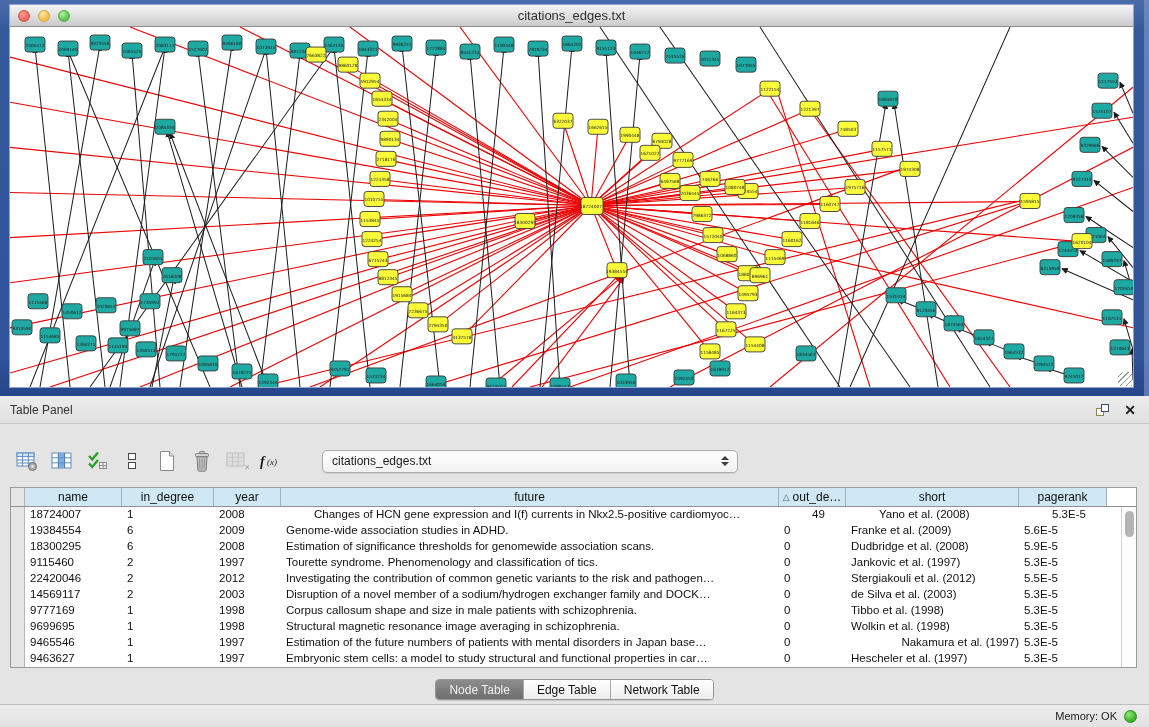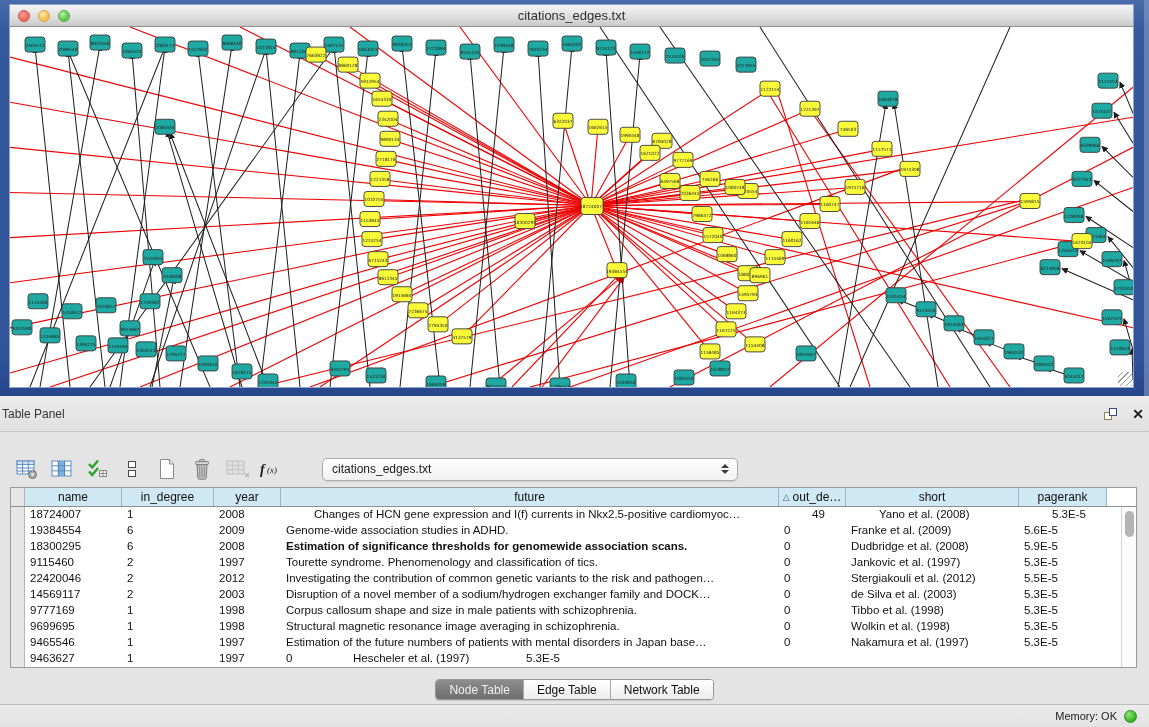--- a/index.html
+++ b/index.html
@@ -24,21 +24,21 @@
   .light.yellow { background:radial-gradient(circle at 35% 30%,#ffe9a8,#f5bf4f 60%); border:1px solid #d6a243; }
   .light.green  { background:radial-gradient(circle at 35% 30%,#b2f3a0,#61c554 60%); border:1px solid #58a942; }
   .win-title { flex:1; text-align:center; font-size:13px; color:#303030; }
   .canvas { flex:1; position:relative; background:#fff; overflow:hidden; }
   .canvas svg { width:100%; height:100%; display:block; }
   .grip { position:absolute; right:1px; bottom:1px; width:14px; height:14px;
     background:repeating-linear-gradient(135deg,transparent 0 3px,#9a9a9a 3px 4px); }
 
   
   .table-panel { position:absolute; left:0; top:396px; width:1149px; height:331px; background:#e4e4e4; }
-  .panel-head { height:36px; display:flex; align-items:center; padding:0 2px;
+  .panel-head { height:28px; display:flex; align-items:center; padding:0 10px;
     background:linear-gradient(180deg,#ececec,#e0e0e0); border-bottom:1px solid #c6c6c6; }
   .panel-title { font-size:12px; color:#333; }
   .panel-head .spacer { flex:1; }
   .ph-icon { width:18px; height:16px; margin-left:10px; display:inline-flex;
     align-items:center; justify-content:center; cursor:default; }
   .close-x { font-size:14px; font-weight:bold; color:#1c1c1c; line-height:1; }
 
   .toolbar { margin:20px 0 0 14px; height:34px; display:flex; align-items:center; }
   .tb-icon { width:26px; height:26px; margin-right:9px; display:inline-flex;
     align-items:center; justify-content:center; }
@@ -640,21 +640,21 @@
             <div class="td" style="width: 498px; flex: 0 0 498px;">Genome-wide association studies in ADHD.</div>
             <div class="td" style="width: 67px; flex: 0 0 67px;">0</div>
             <div class="td" style="width: 173px; flex: 0 0 173px;">Franke et al. (2009)</div>
             <div class="td" style="width: 88px; flex: 0 0 88px;">5.6E-5</div>
           </div>
           <div class="tr">
             <div class="td gutter" style="width: 14px; flex: 0 0 14px;"></div>
             <div class="td" style="width: 97px; flex: 0 0 97px;">18300295</div>
             <div class="td" style="width: 92px; flex: 0 0 92px;">6</div>
             <div class="td" style="width: 67px; flex: 0 0 67px;">2008</div>
-            <div class="td" style="width: 498px; flex: 0 0 498px; font-weight: bold;">Estimation of significance thresholds for genomewide association scans.</div>
+            <div class="td" style="width: 498px; flex: 0 0 498px;">Estimation of significance thresholds for genomewide association scans.</div>
             <div class="td" style="width: 67px; flex: 0 0 67px;">0</div>
             <div class="td" style="width: 173px; flex: 0 0 173px;">Dudbridge et al. (2008)</div>
             <div class="td" style="width: 88px; flex: 0 0 88px;">5.9E-5</div>
           </div>
           <div class="tr">
             <div class="td gutter" style="width: 14px; flex: 0 0 14px;"></div>
             <div class="td" style="width: 97px; flex: 0 0 97px;">9115460</div>
             <div class="td" style="width: 92px; flex: 0 0 92px;">2</div>
             <div class="td" style="width: 67px; flex: 0 0 67px;">1997</div>
             <div class="td" style="width: 498px; flex: 0 0 498px;">Tourette syndrome. Phenomenology and classification of tics.</div>
@@ -702,28 +702,29 @@
             <div class="td" style="width: 173px; flex: 0 0 173px;">Wolkin et al. (1998)</div>
             <div class="td" style="width: 88px; flex: 0 0 88px;">5.3E-5</div>
           </div>
           <div class="tr">
             <div class="td gutter" style="width: 14px; flex: 0 0 14px;"></div>
             <div class="td" style="width: 97px; flex: 0 0 97px;">9465546</div>
             <div class="td" style="width: 92px; flex: 0 0 92px;">1</div>
             <div class="td" style="width: 67px; flex: 0 0 67px;">1997</div>
             <div class="td" style="width: 498px; flex: 0 0 498px;">Estimation of the future numbers of patients with mental disorders in Japan base…</div>
             <div class="td" style="width: 67px; flex: 0 0 67px;">0</div>
-            <div class="td" style="width: 173px; flex: 0 0 173px;">Nakamura et al. (1997)</div>
+            <div class="td" style="width: 173px; flex: 0 0 173px; text-align: right;">Nakamura et al. (1997)</div>
             <div class="td" style="width: 88px; flex: 0 0 88px;">5.3E-5</div>
           </div>
           <div class="tr">
             <div class="td gutter" style="width: 14px; flex: 0 0 14px;"></div>
             <div class="td" style="width: 97px; flex: 0 0 97px;">9463627</div>
             <div class="td" style="width: 92px; flex: 0 0 92px;">1</div>
             <div class="td" style="width: 67px; flex: 0 0 67px;">1997</div>
+            <div class="td" style="width: 498px; flex: 0 0 498px;">Embryonic stem cells: a model to study structural and functional properties in car…</div>
             <div class="td" style="width: 67px; flex: 0 0 67px;">0</div>
             <div class="td" style="width: 173px; flex: 0 0 173px;">Hescheler et al. (1997)</div>
             <div class="td" style="width: 88px; flex: 0 0 88px;">5.3E-5</div>
           </div>
         </div>
       <div class="vscroll">
         <div class="vthumb"></div>
       </div>
     </div>
 

